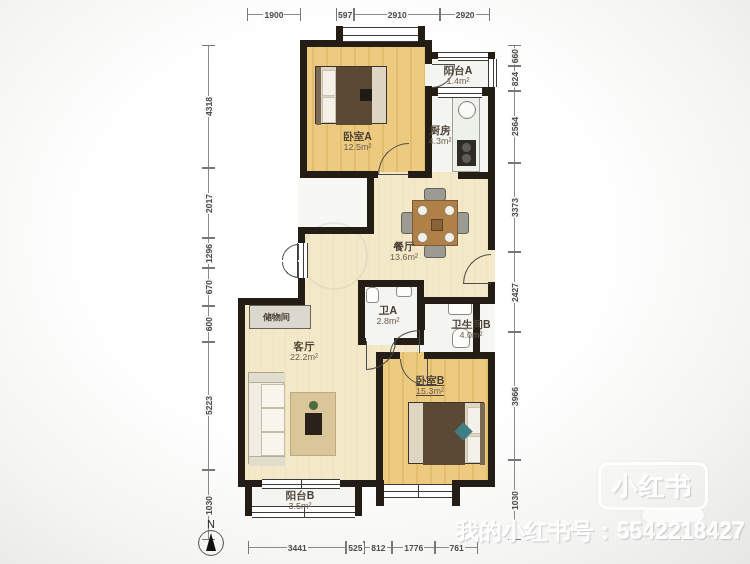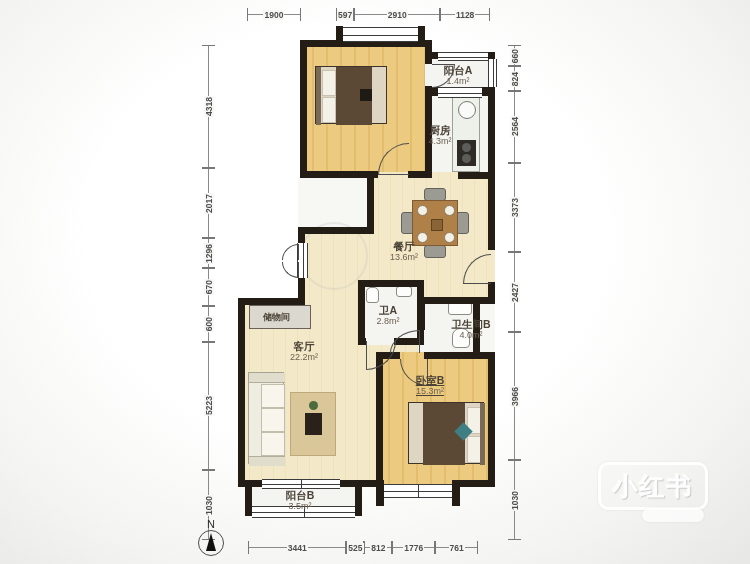--- a/index.html
+++ b/index.html
@@ -192,20 +192,24 @@
 
   <div class="arc arc-tl-leafb" style="left:378px;top:143px;width:30px;height:30px;"></div>
   <div class="arc arc-br-leaft" style="left:432px;top:64px;width:22px;height:22px;"></div>
   <div class="arc arc-br-leafl" style="left:366px;top:341px;width:28px;height:28px;"></div>
   <div class="arc arc-tl-leaf" style="left:390px;top:330px;width:28px;height:22px;"></div>
   <div class="arc arc-bl" style="left:400px;top:359px;width:26px;height:26px;border-top:none;"></div>
   <div class="arc arc-tl-leafb" style="left:463px;top:254px;width:27px;height:28px;"></div>
   <div class="arc arc-tl-leaf" style="left:282px;top:244px;width:15px;height:15px;"></div>
   <div class="arc" style="left:282px;top:262px;width:15px;height:15px;border-top:none;border-radius:0 0 0 100%;"></div>
 
+  <div class="rlabel" style="left:310px;top:130px;width:95px;">
+    <div class="rname">卧室A</div>
+    <div class="rarea">12.5m²</div>
+  </div>
   <div class="rlabel" style="left:427px;top:64px;width:62px;">
     <div class="rname">阳台A</div>
     <div class="rarea">1.4m²</div>
   </div>
   <div class="rlabel" style="left:414px;top:124px;width:52px;">
     <div class="rname">厨房</div>
     <div class="rarea">4.3m²</div>
   </div>
   <div class="rlabel" style="left:372px;top:240px;width:64px;">
     <div class="rname">餐厅</div>
@@ -239,21 +243,21 @@
     <div class="hseg" style="width:63px;">
         <span class="dlab">1900</span>
       </div>
     <div class="hseg" style="width:20px;margin-left:35px;">
         <span class="dlab">597</span>
       </div>
     <div class="hseg" style="width:102px;">
         <span class="dlab">2910</span>
       </div>
     <div class="hseg" style="width:58px;">
-        <span class="dlab">1128</span>
+        <span class="dlab">2920</span>
       </div>
   </div>
   <div class="dim dim-v" style="left:202px;top:45px;height:495px;">
     <div class="vseg" style="height:125px;">
         <span class="dlab">4318</span>
       </div>
     <div class="vseg" style="height:70px;">
         <span class="dlab">2017</span>
       </div>
     <div class="vseg" style="height:28px;">
@@ -317,14 +321,15 @@
     <div class="nl">N</div>
     <div class="circ">
       <div class="tri"></div>
     </div>
   </div>
 
   <div class="wm wm-logo" style="left:598px;top:462px;width:104px;height:42px;">
     <span>小红书</span>
   </div>
   <div class="wm-pill" style="left:642px;top:508px;width:62px;height:14px;"></div>
+  <div class="wm wm-caption" style="left:456px;top:516px;">我的小红书号：5542218427</div>
 
 </div>
 
 </body></html>

